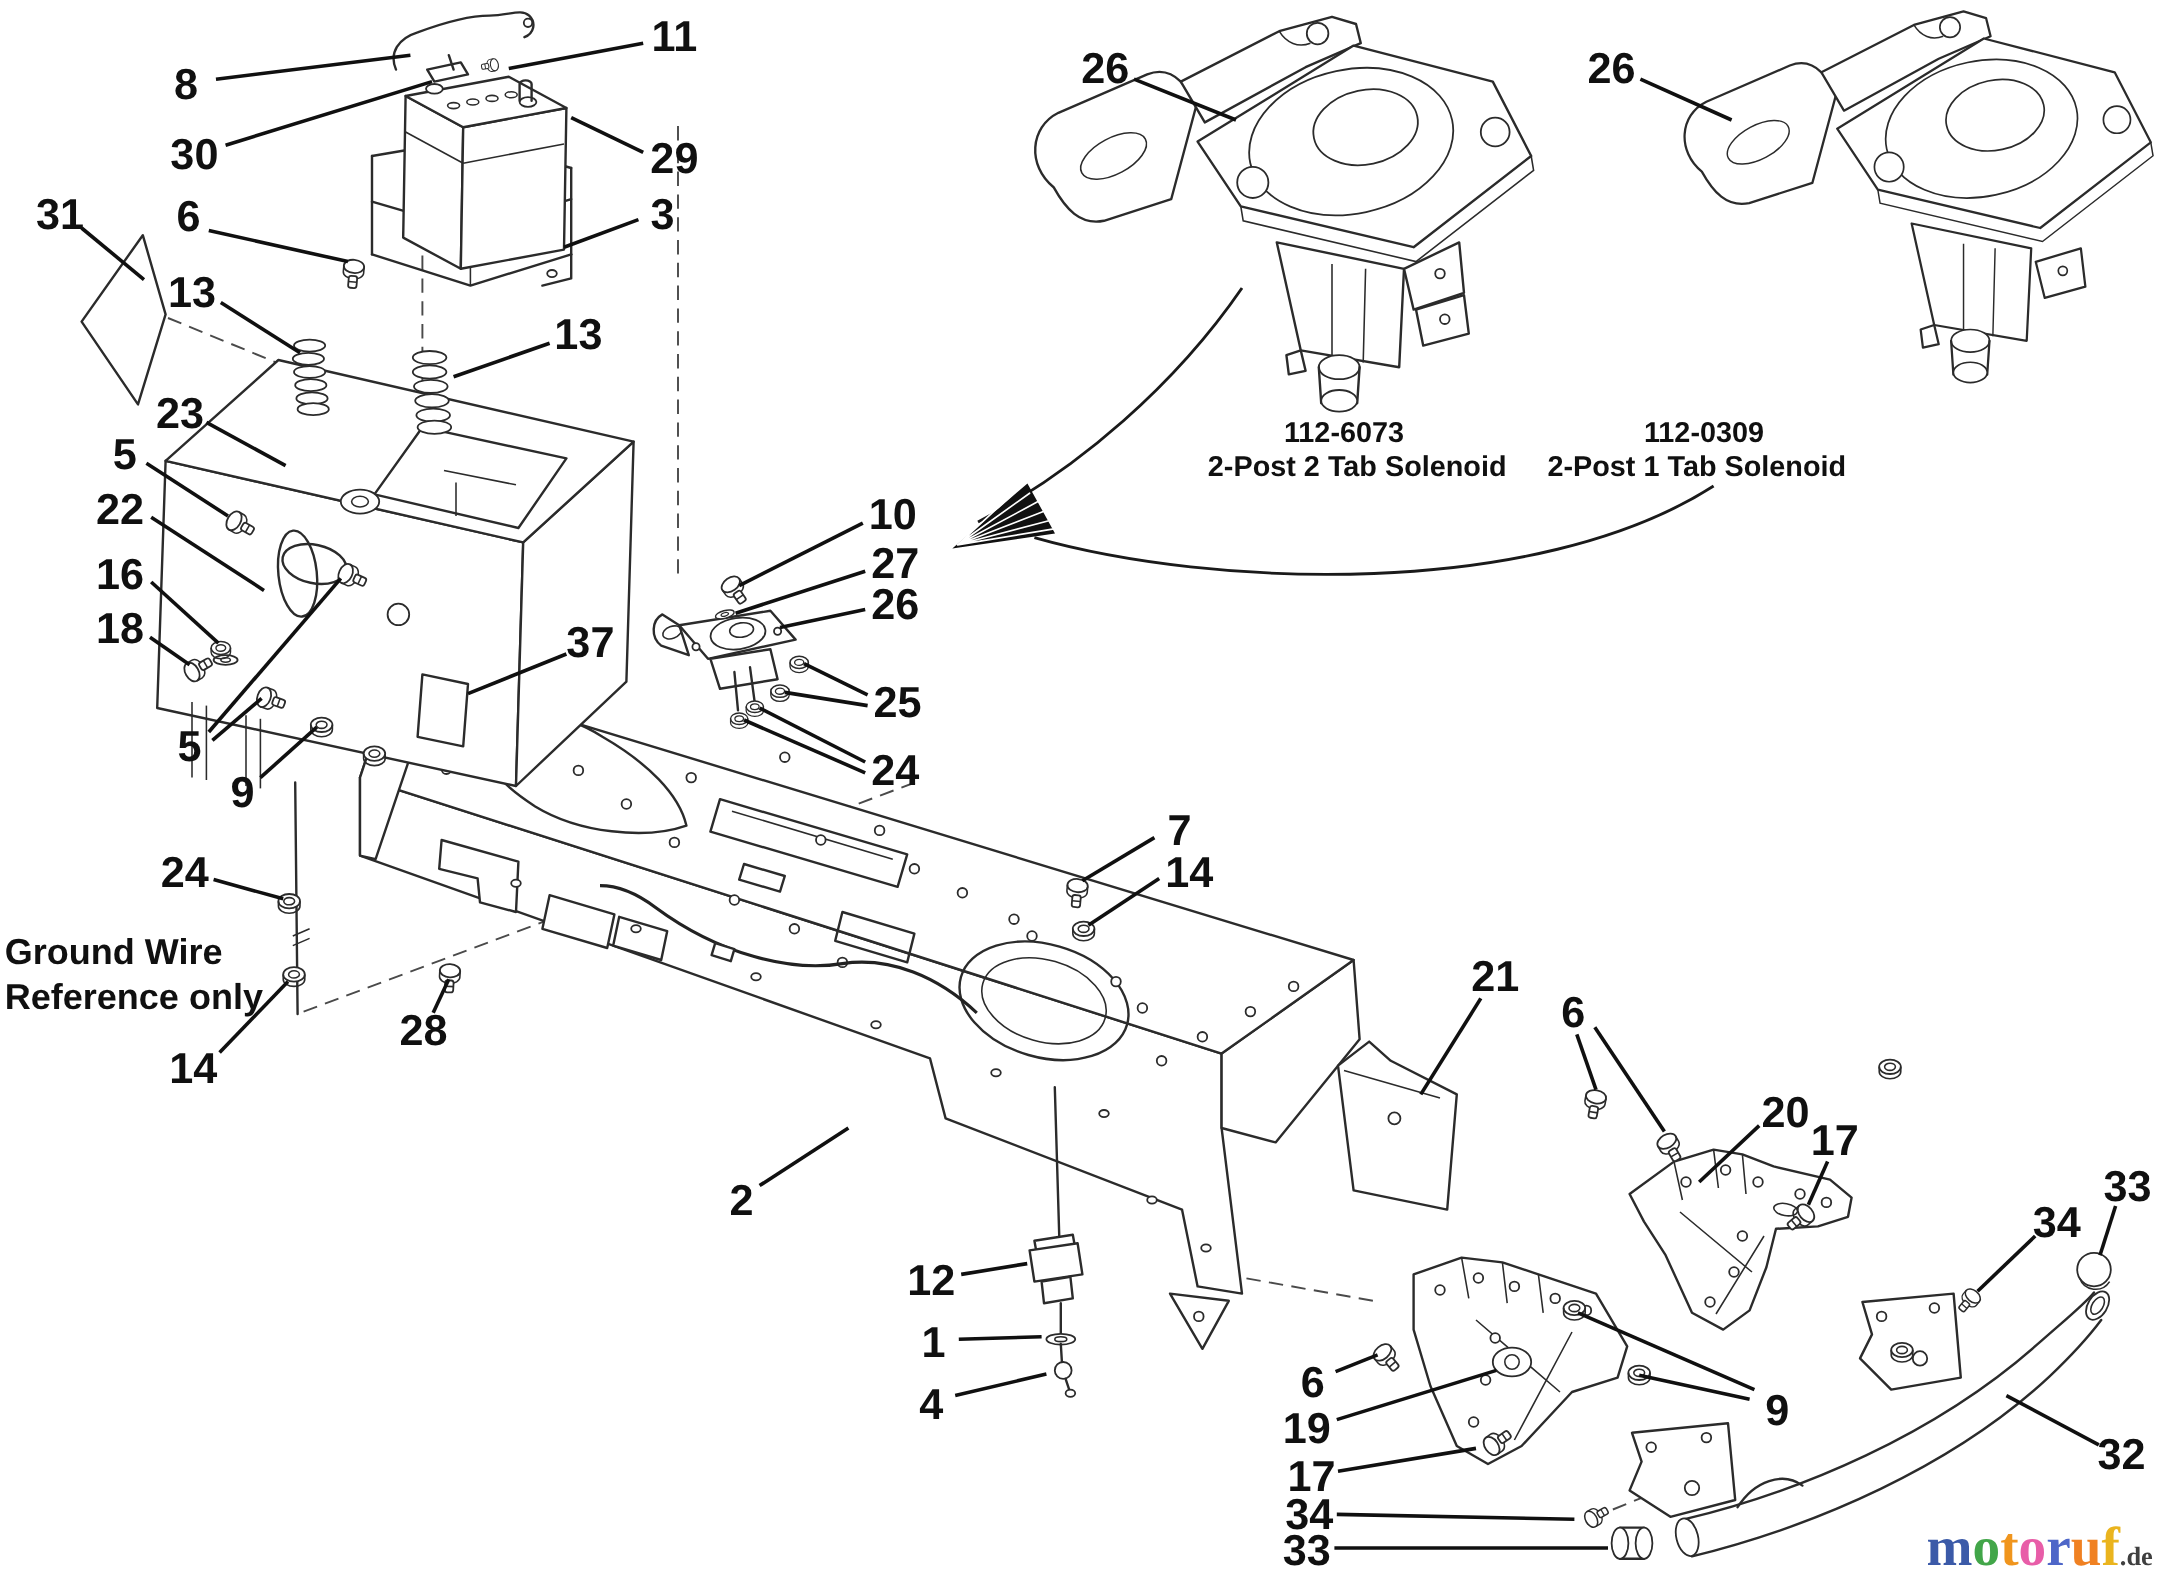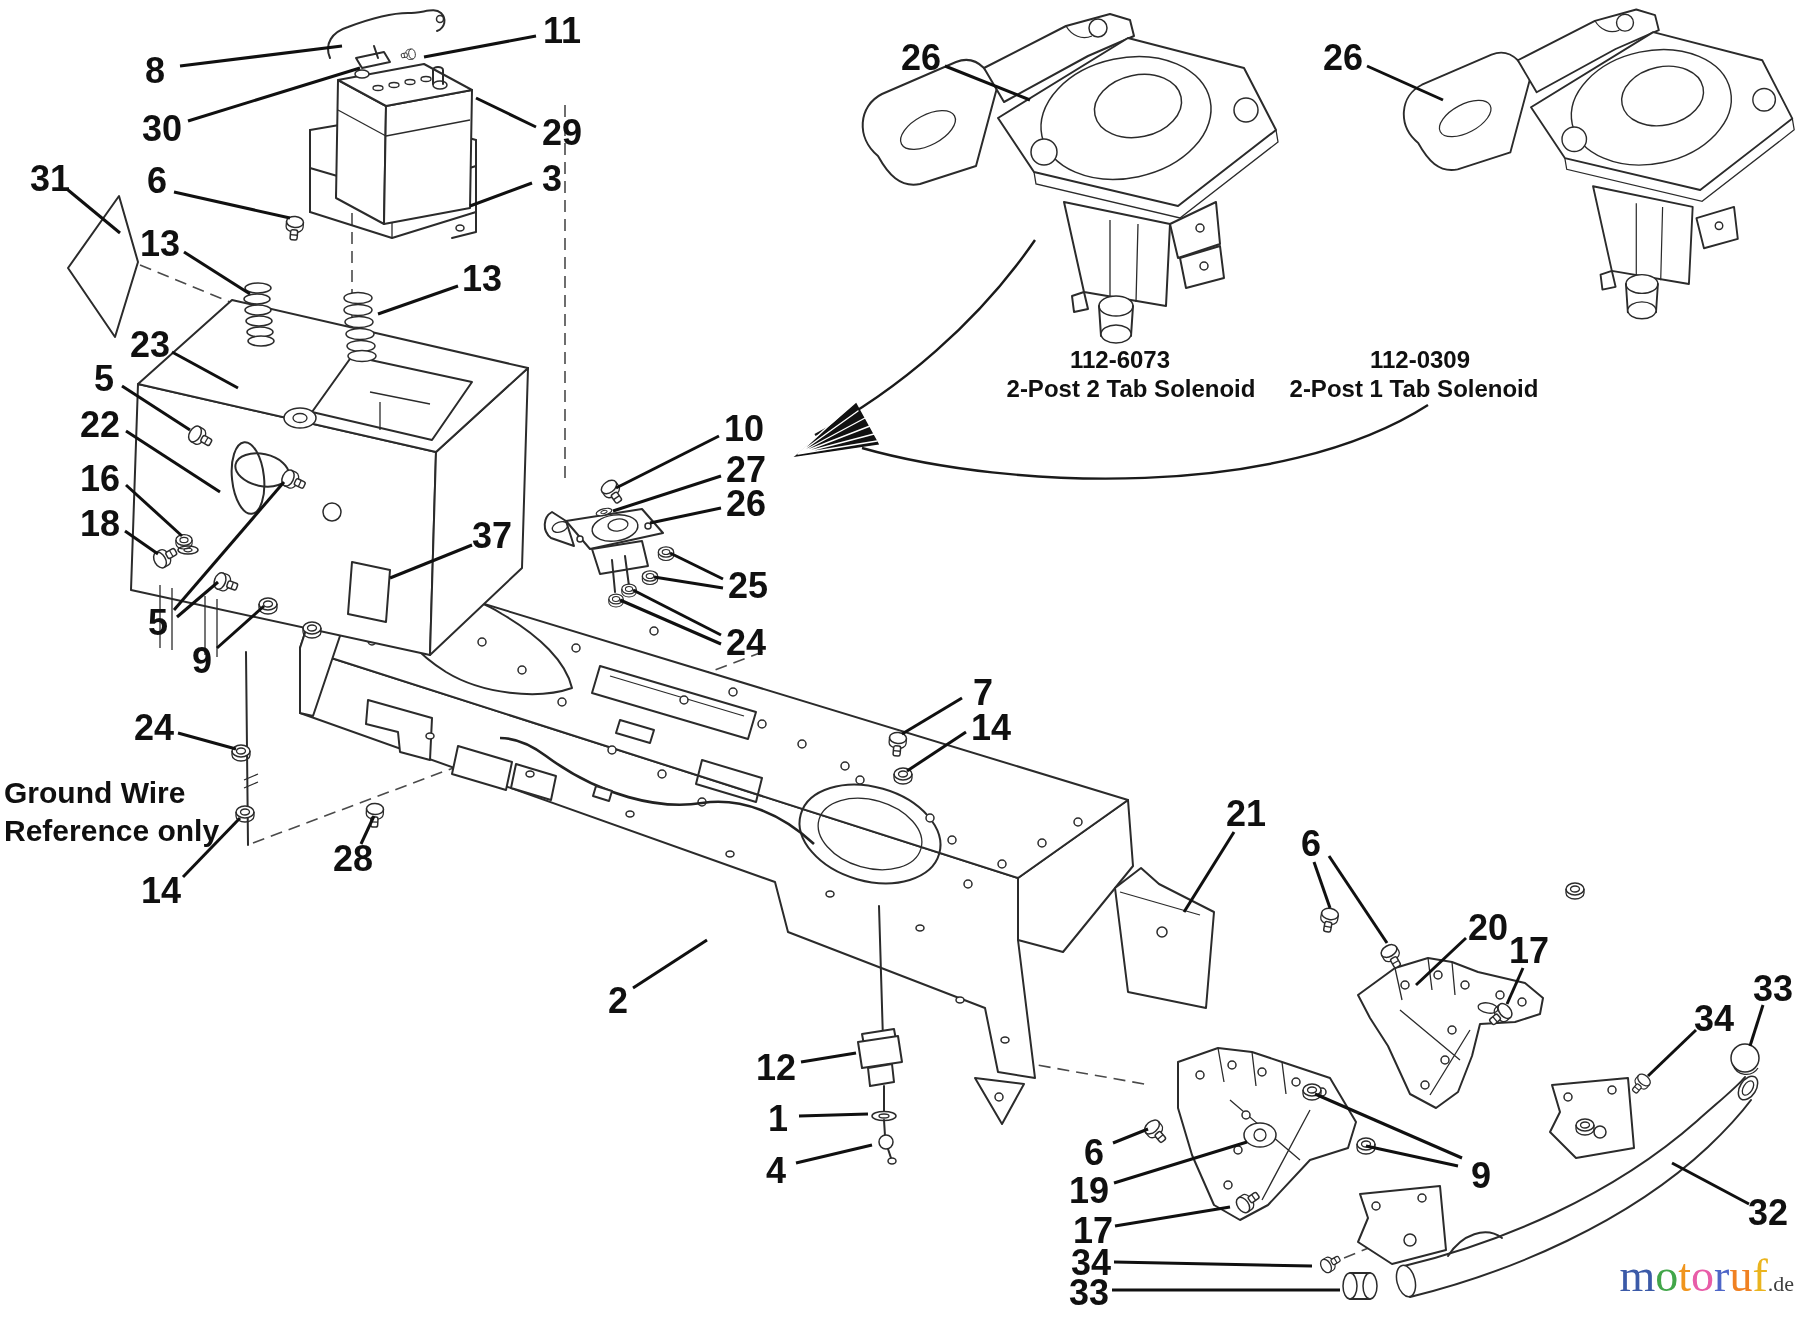--- a/index.html
+++ b/index.html
@@ -15,22 +15,22 @@
   .wire{fill:none;stroke:#222;stroke-width:2.6;}
   .fan{fill:#111;stroke:#111;stroke-width:1.5;}
   .curve{fill:none;stroke:#1a1a1a;stroke-width:2.4;}
   .callout{font-family:"Liberation Sans",sans-serif;font-size:36px;font-weight:bold;
            fill:#101010;text-anchor:middle;dominant-baseline:central;}
   .leader{stroke:#101010;stroke-width:3;}
   .caption{font-family:"Liberation Sans",sans-serif;font-size:24px;font-weight:bold;
            fill:#101010;text-anchor:middle;}
   .note{font-family:"Liberation Sans",sans-serif;font-size:30px;font-weight:bold;fill:#101010;}
   
-  .watermark{position:absolute;right:6px;bottom:18px;font-family:"Liberation Serif",serif;
-             font-weight:normal;font-size:46px;line-height:1;white-space:nowrap;}
+  .watermark{position:absolute;right:6px;bottom:5px;font-family:"Liberation Serif",serif;
+             font-weight:bold;font-size:46px;line-height:1;white-space:nowrap;}
   .watermark span{display:inline-block;}
   .wm-suffix{font-size:22px;vertical-align:baseline;}
 </style>
 </head>
 <body>
 
 <div class="stage">
 <svg width="1800" height="1317" viewBox="0 0 1800 1317">
   <defs>
     <g id="bolt-sym">

